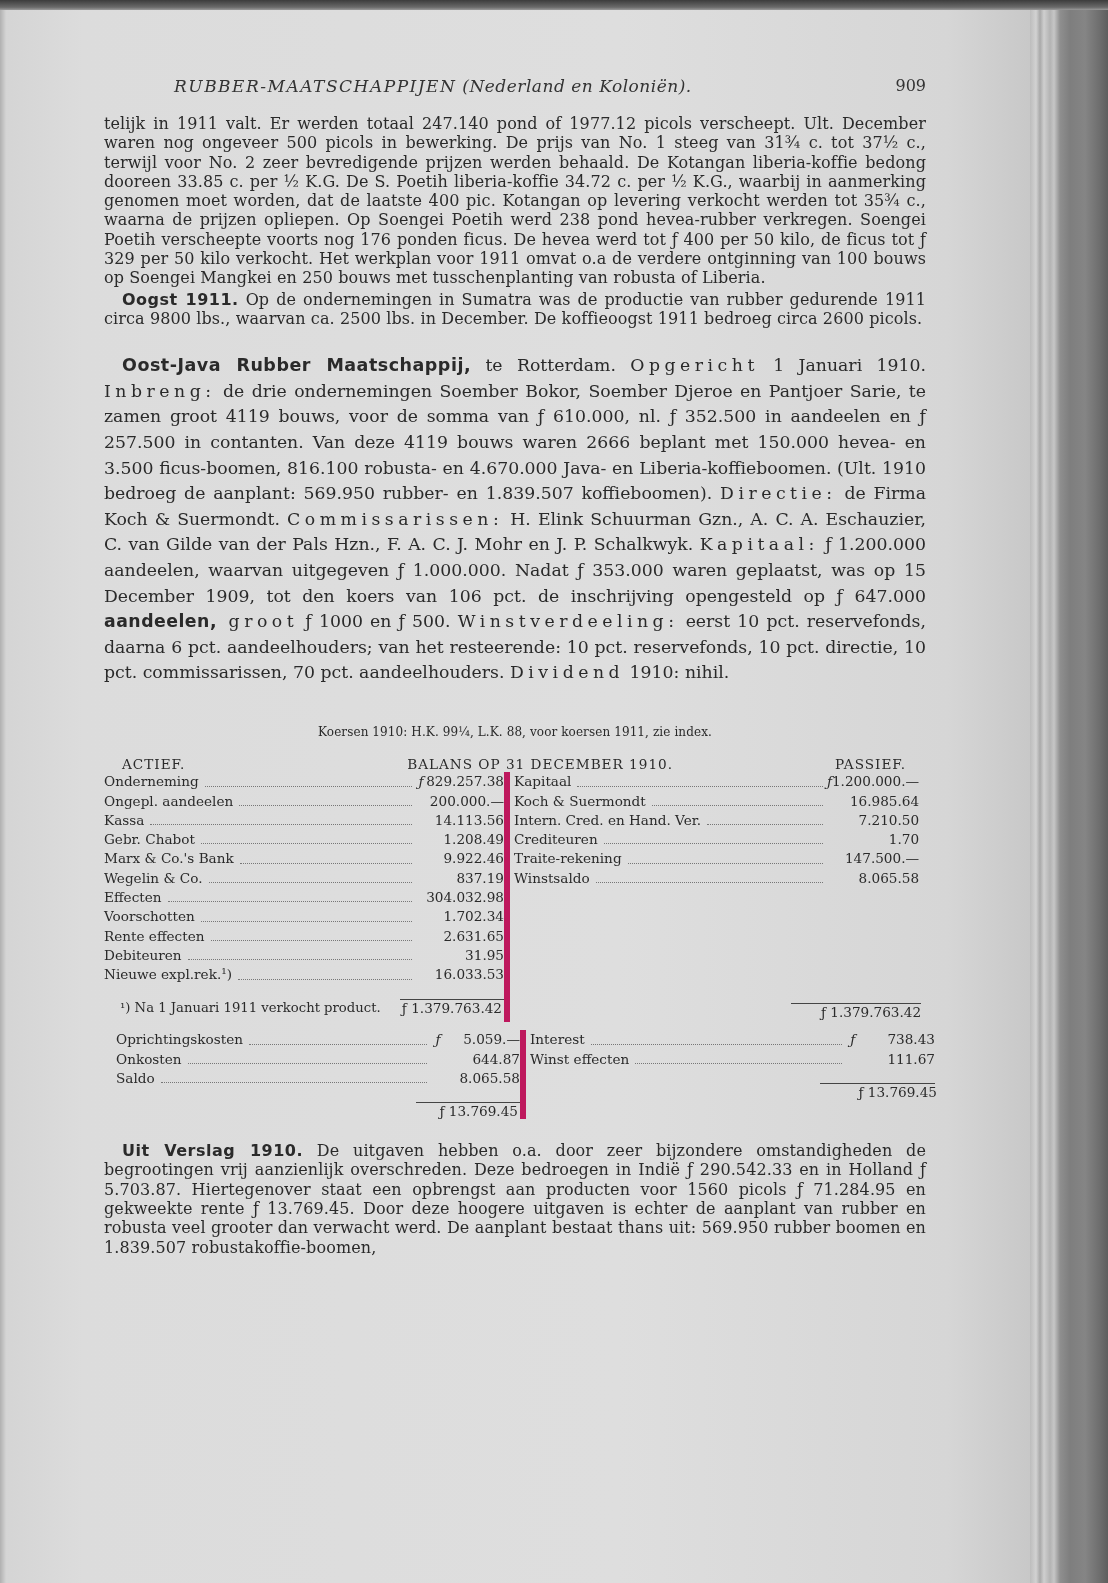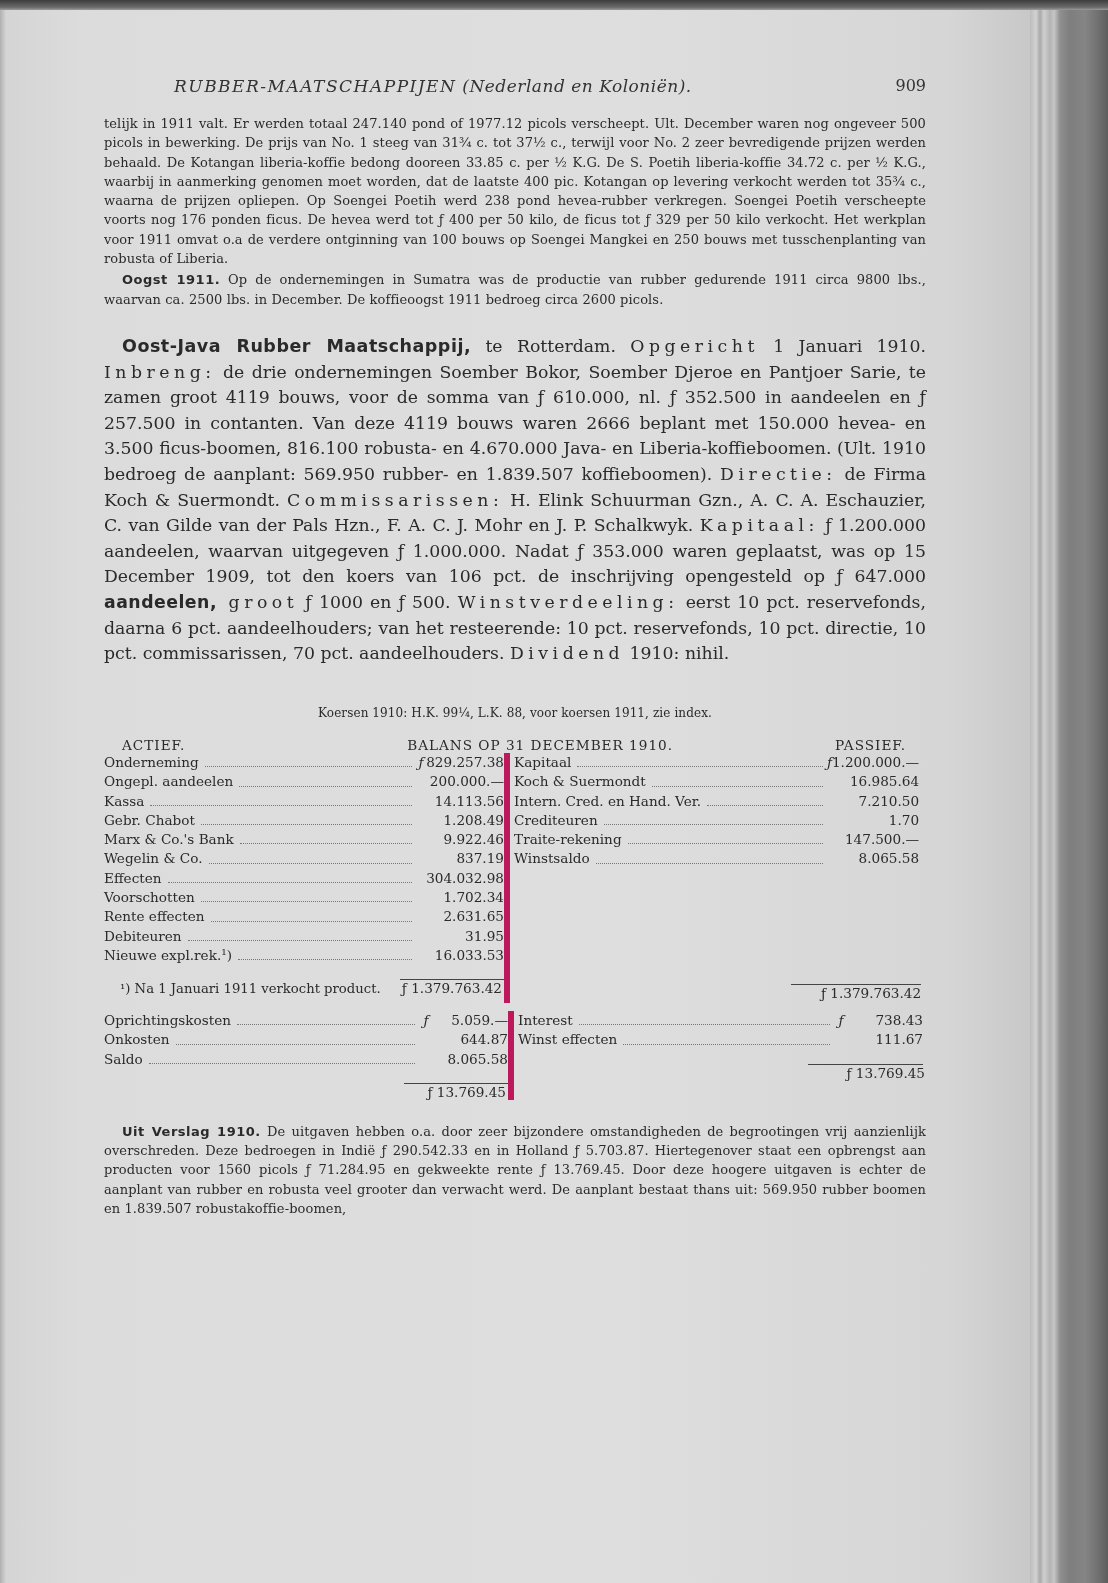--- a/index.html
+++ b/index.html
@@ -17,21 +17,21 @@
     background: linear-gradient(90deg, #bdbdbd 0px, #d2d2d2 6px, #a9a9a9 10px, #cfcfcf 14px, #b3b3b3 20px, #c6c6c6 24px, #8f8f8f 30px, #7e7e7e 40px, #858585 55px, #6d6d6d 70px, #5e5e5e 78px); }
   .left-edge { position: absolute; left: 0; top: 10px; width: 6px; height: 1573px; background: linear-gradient(90deg,#b0b0b0,#d4d4d4); }
 
   .content { position: absolute; left: 104px; top: 76px; width: 822px; }
   .running-head { position: relative; height: 30px; }
   .rh-title { position: absolute; left: 70px; top: 0; font-style: italic; font-size: 17px; letter-spacing: 0.5px; color: #333; }
   .rh-title .caps { letter-spacing: 1.5px; }
   .rh-page { position: absolute; right: 0; top: 0; font-size: 16px; color: #333; }
 
   p { margin: 0; text-align: justify; }
-  .small { font-size: 13px; line-height: 19.3px; letter-spacing: 0.1px; }
+  .small { font-size: 16px; line-height: 19.3px; letter-spacing: 0.1px; }
   .small p { text-indent: 0; }
   .indent { text-indent: 18px !important; }
   .sans-bold { font-family: "DejaVu Sans", "Liberation Sans", sans-serif; font-weight: bold; letter-spacing: 0.5px; }
   .large { font-size: 17.3px; line-height: 25.6px; }
   .spaced { letter-spacing: 4.5px; }
   .center { text-align: center; }
 
   table.acct { border-collapse: collapse; font-size: 13.6px; line-height: 19.3px; width: 822px; }
   table.acct td { padding: 0; white-space: nowrap; vertical-align: top; }
   .lbl { display: flex; }
@@ -262,21 +262,21 @@
         <div style="height:101px;"></div>
         <div class="rule" style="margin:14px 0 0 277px; width:130px;"></div>
         <div class="num foot" style="width:407px;font-size:13.6px;">ƒ 1.379.763.42</div>
       </div>
     </div>
     <div class="foot" style="margin-top:-22px;padding-left:16px;">¹) Na 1 Januari 1911 verkocht product.</div>
   </div>
 
   <div style="margin-top:15px;">
     <div style="display:flex;">
-      <div style="width:409px;">
+      <div style="width:409px;margin-left:12px;">
         <table class="acct" style="width:404px;">
           <tbody id="debet-body">
               <tr>
                 <td style="width:78%">
                   <div class="lbl">
                     <span class="name">Oprichtingskosten</span>
                     <span class="dots"></span>
                   </div>
                 </td>
                 <td class="fl">ƒ</td>

